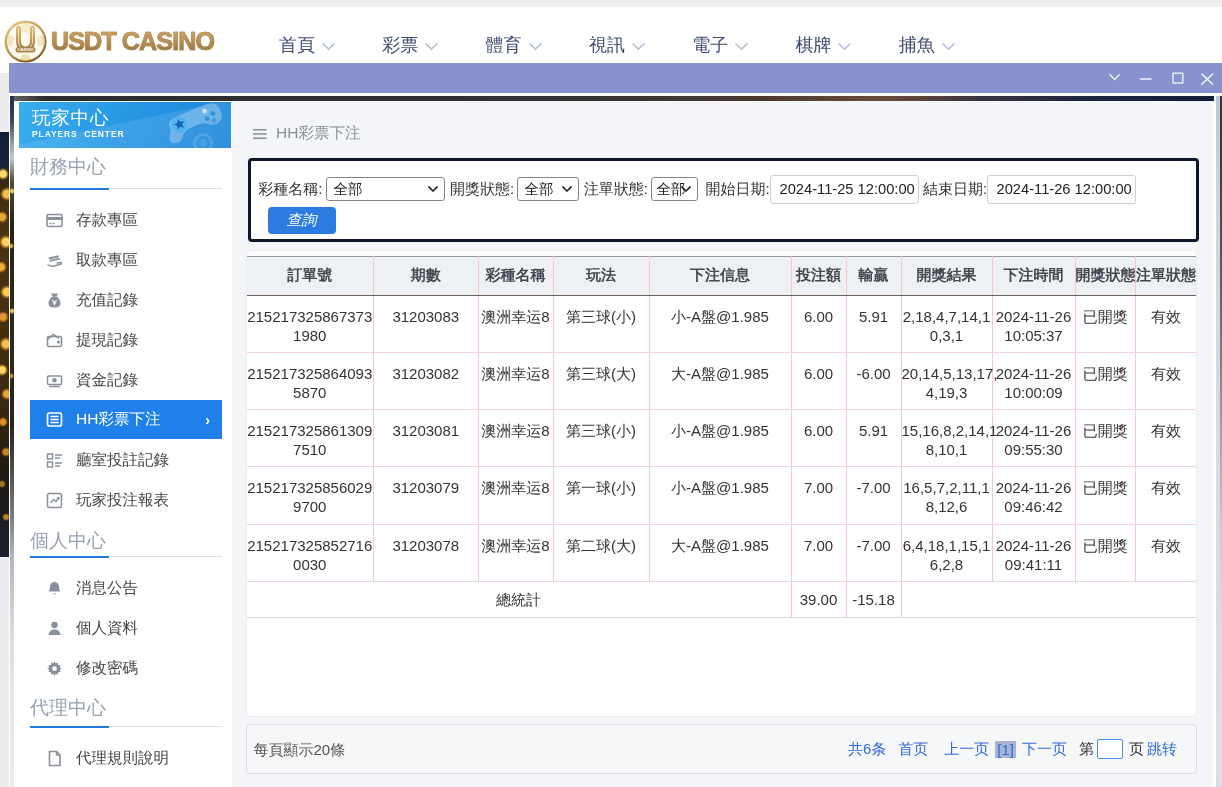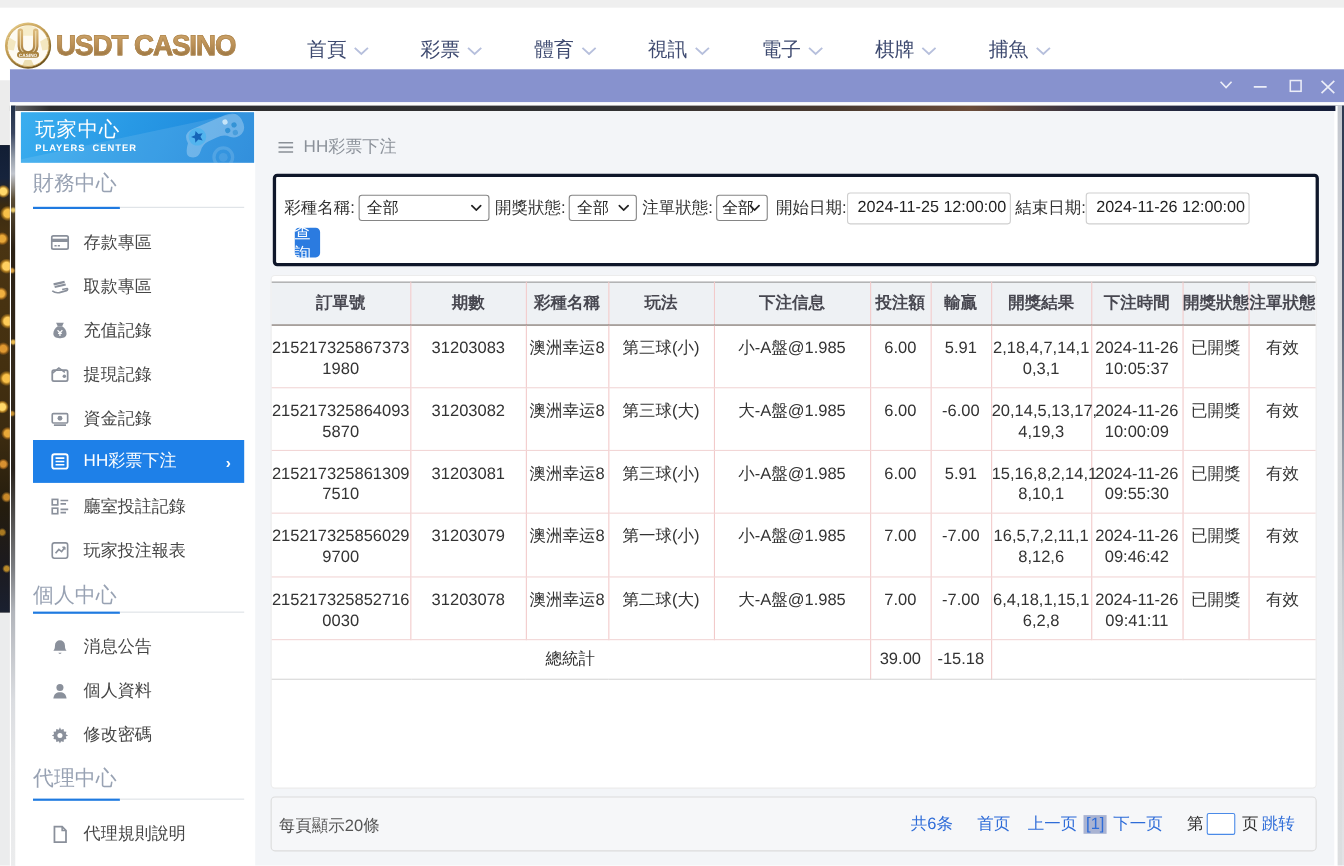--- a/index.html
+++ b/index.html
@@ -85,38 +85,38 @@
 #crumb { left:253px; top:123px; display:flex; align-items:center; color:#8b9199; font-size:15.5px; }
 #crumb svg { margin-right:9px; }
 
 
 #filterCard { left:235px; top:158px; width:951px; height:84px; background:#fff; border:3px solid #0f172a; border-radius:4px;margin-left:13px; }
 #filterRow { position:absolute; left:0; top:13.5px; width:100%; height:29px; }
 .flabel { position:absolute; top:5px; font-size:15px; color:#333; }
 .fselect { position:absolute; top:2.5px; height:24px; border:1px solid #858585; border-radius:3px; background:#fff; font-size:14.5px; color:#222; padding-left:7px; display:flex; align-items:center; white-space:nowrap; }
 .fselect svg { position:absolute; right:6px; top:8px; }
 .finput { position:absolute; top:0; height:29px; border:1px solid #cfcfcf; border-radius:3px; background:#fff; font-size:14.7px; color:#222; padding-left:9px; display:flex; align-items:center; white-space:nowrap; }
-#btnQuery { position:absolute; left:16.5px; top:46px; width:23px; height:27px; background:#2b7be0; border-radius:4px; color:#fff; font-size:15px; display:flex; align-items:center; justify-content:center; }
+#btnQuery { position:absolute; left:16.5px; top:46px; width:68px; height:27px; background:#2b7be0; border-radius:4px; color:#fff; font-size:15px; display:flex; align-items:center; justify-content:center;font-style:italic; }
 
 
 #tableCard { left:245.5px; top:250px; width:951px; height:466.5px; background:#fff; border:1px solid #ececec; border-radius:4px; }
 #dtable { position:absolute; left:0px; top:4.5px; width:949.5px; border-collapse:collapse; table-layout:fixed; font-size:15px; color:#333; }
 #dtable th { background:#eef1f4; border-top:1.3px solid #9a9a9a; border-bottom:1.5px solid #6e625c; border-right:1px solid #f2caca; font-size:15px; color:#474750; font-weight:bold; height:39px; padding:0; white-space:nowrap; overflow:visible; }
 #dtable th:last-child { border-right:none; }
 #dtable td { border-right:1px solid #f2caca; border-bottom:1px solid #f2d6d6; text-align:center; vertical-align:top; padding:11px 0 0 0; line-height:19px; height:57.3px; }
 #dtable td:last-child { border-right:none; }
 #dtable tr.stat td { height:36.5px; border-bottom:1px solid #d6d6d6; vertical-align:middle; padding:0; }
 #dtable tr.stat1 td { border-top:1px solid #cfcfcf; }
 
 
 #pageCard { left:245.5px; top:724.4px; width:951px; height:49.5px; background:#f6f7f9; border:1px solid #dcdcdc; border-radius:4px; }
 #pageLeft { position:absolute; left:7px; top:16px; font-size:15px; color:#555; }
 #pageRight { position:absolute; right:18.5px; top:14px; display:flex; align-items:center; font-size:15px; color:#333; }
 #pageRight .lnk { color:#2e6cd8; }
-#pageRight span { margin-left:22px; } #pageRight .m10{margin-left:16px;} #pageRight .m8{margin-left:6px;} #pageRight .m4{margin-left:3px;}
+#pageRight span { margin-left:12px; } #pageRight .m10{margin-left:16px;} #pageRight .m8{margin-left:6px;} #pageRight .m4{margin-left:3px;}
 #pageRight .cur { background:#a9b3d2; color:#2e6cd8; padding:0 2px; }
 #pageRight .jumpbox { width:26px; height:20px; border:1.5px solid #4a8ae8; border-radius:2px; background:#fff; display:inline-block; }
 </style>
 </head>
 <body>
 <div class="abs" id="topstrip"></div>
 
 <svg class="abs" id="logoCircle" viewBox="0 0 43 43">
 <defs>
 <linearGradient id="goldR" x1="0" y1="0" x2="0.6" y2="1">

